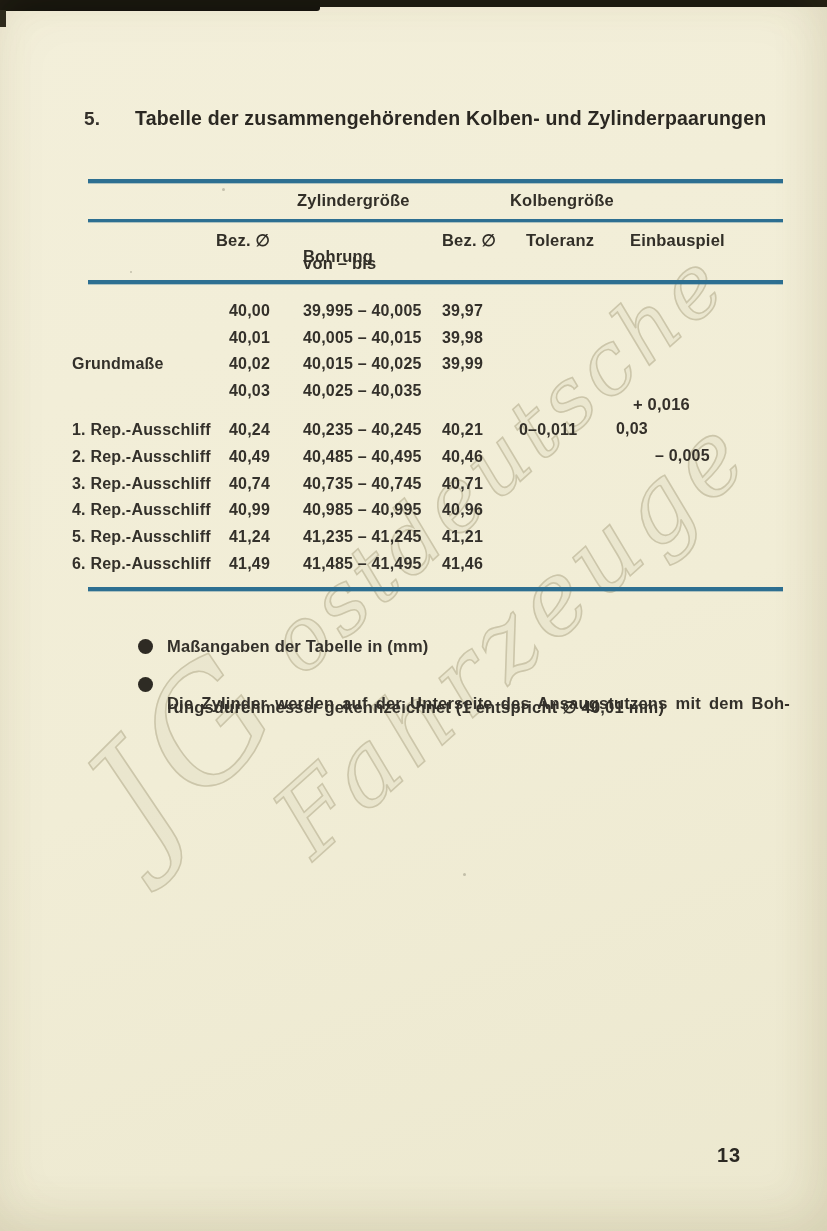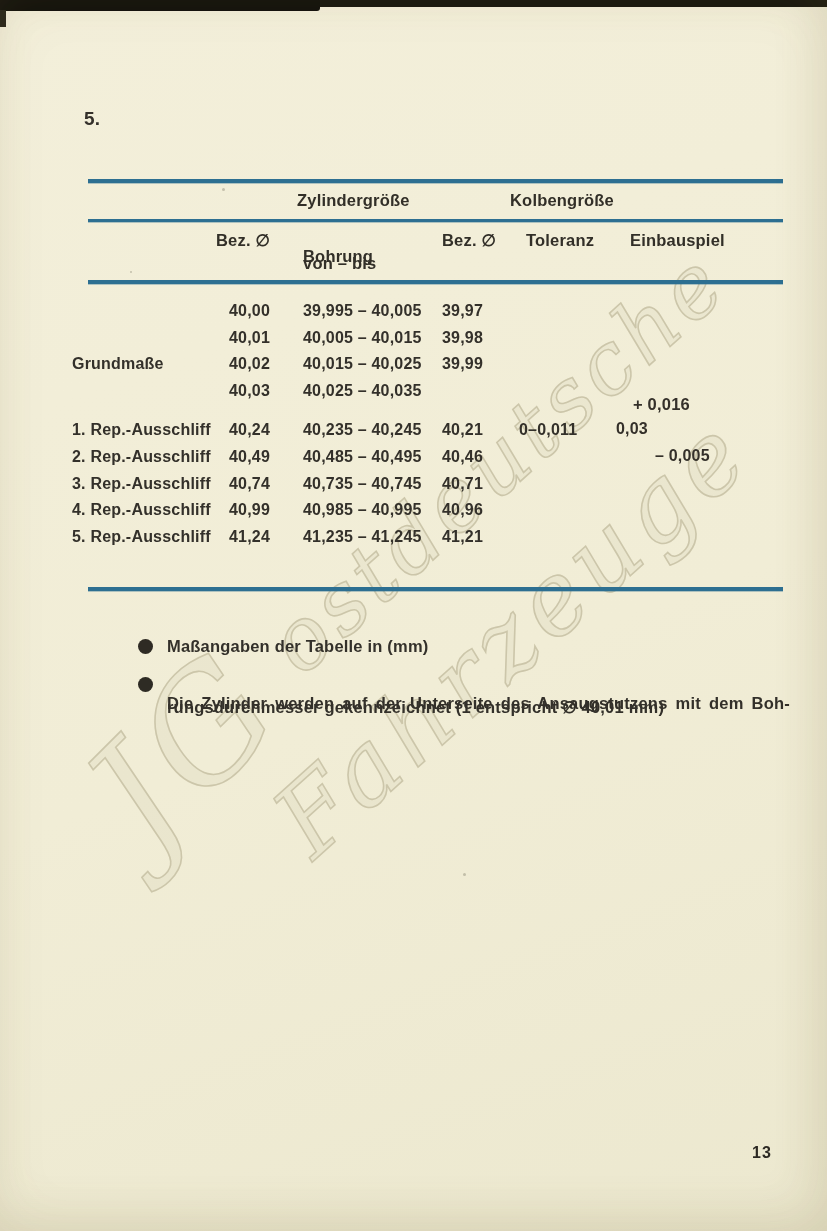--- a/index.html
+++ b/index.html
@@ -78,21 +78,21 @@
 
   
   .bullet { position: absolute; width: 15px; height: 15px; border-radius: 50%; background: #2e2b24; }
   .bullet-1 { left: 138px; top: 639px; }
   .bullet-2 { left: 138px; top: 677px; }
   .note { position: absolute; left: 167px; font-size: 16.5px; letter-spacing: .2px; color: #33302a; }
   .note-1 { top: 637px; }
   .note-2a { top: 674px; width: 623px; text-align: justify; text-align-last: justify; margin-top: 20px; }
   .note-2b { top: 698px; }
 
-  .page-num { position: absolute; left: 752px; top: 1144px; font-size: 16px; letter-spacing: 1px; color: #2c2923; }
+  .page-num { position: absolute; left: 717px; top: 1144px; font-size: 20px; letter-spacing: 1px; color: #2c2923; }
 
   .speck { position: absolute; border-radius: 50%; background: rgba(60,55,40,.25); z-index: 3; }
   .speck-1 { left: 222px; top: 188px; width: 3px; height: 3px; }
   .speck-2 { left: 463px; top: 873px; width: 3px; height: 3px; }
   .speck-3 { left: 130px; top: 271px; width: 2px; height: 2px; }
 </style>
 </head>
 <body>
 
 <div class="page">
@@ -101,20 +101,21 @@
   <div class="scan-band-left"></div>
   <div class="scan-notch"></div>
 
   <div class="wm wm-jg">JG</div>
   <div class="wm wm-w1">ostdeutsche</div>
   <div class="wm wm-w2">Fahrzeuge</div>
 
   <div class="content">
 
     <span class="sec-num">5.</span>
+    <span class="sec-title">Tabelle der zusammengehörenden Kolben- und Zylinderpaarungen</span>
 
     <div class="rule rule-1"></div>
     <div class="rule rule-2"></div>
     <div class="rule rule-3"></div>
     <div class="rule rule-4"></div>
 
     <span class="th th-zyl">Zylindergröße</span>
     <span class="th th-kol">Kolbengröße</span>
 
     <span class="th th-bez1">Bez. ∅</span>
@@ -180,20 +181,27 @@
       <span class="c-bez2">40,96</span>
       <span class="c-tol"></span>
     </div>
     <div class="trow" style="top:528px">
       <span class="c-label">5. Rep.-Ausschliff</span>
       <span class="c-bez1">41,24</span>
       <span class="c-bohr">41,235 – 41,245</span>
       <span class="c-bez2">41,21</span>
       <span class="c-tol"></span>
     </div>
+    <div class="trow" style="top:555px">
+      <span class="c-label">6. Rep.-Ausschliff</span>
+      <span class="c-bez1">41,49</span>
+      <span class="c-bohr">41,485 – 41,495</span>
+      <span class="c-bez2">41,46</span>
+      <span class="c-tol"></span>
+    </div>
 
     <span class="spiel-val spiel-plus">+ 0,016</span>
     <span class="spiel-val spiel-base">0,03</span>
     <span class="spiel-val spiel-minus">– 0,005</span>
 
     <div class="bullet bullet-1"></div>
     <div class="note note-1">Maßangaben der Tabelle in (mm)</div>
     <div class="bullet bullet-2"></div>
     <div class="note note-2a">Die Zylinder werden auf der Unterseite des Ansaugstutzens mit dem Boh-</div>
     <div class="note note-2b">rungsdurchmesser gekennzeichnet (1 entspricht ∅ 40,01 mm)</div>

